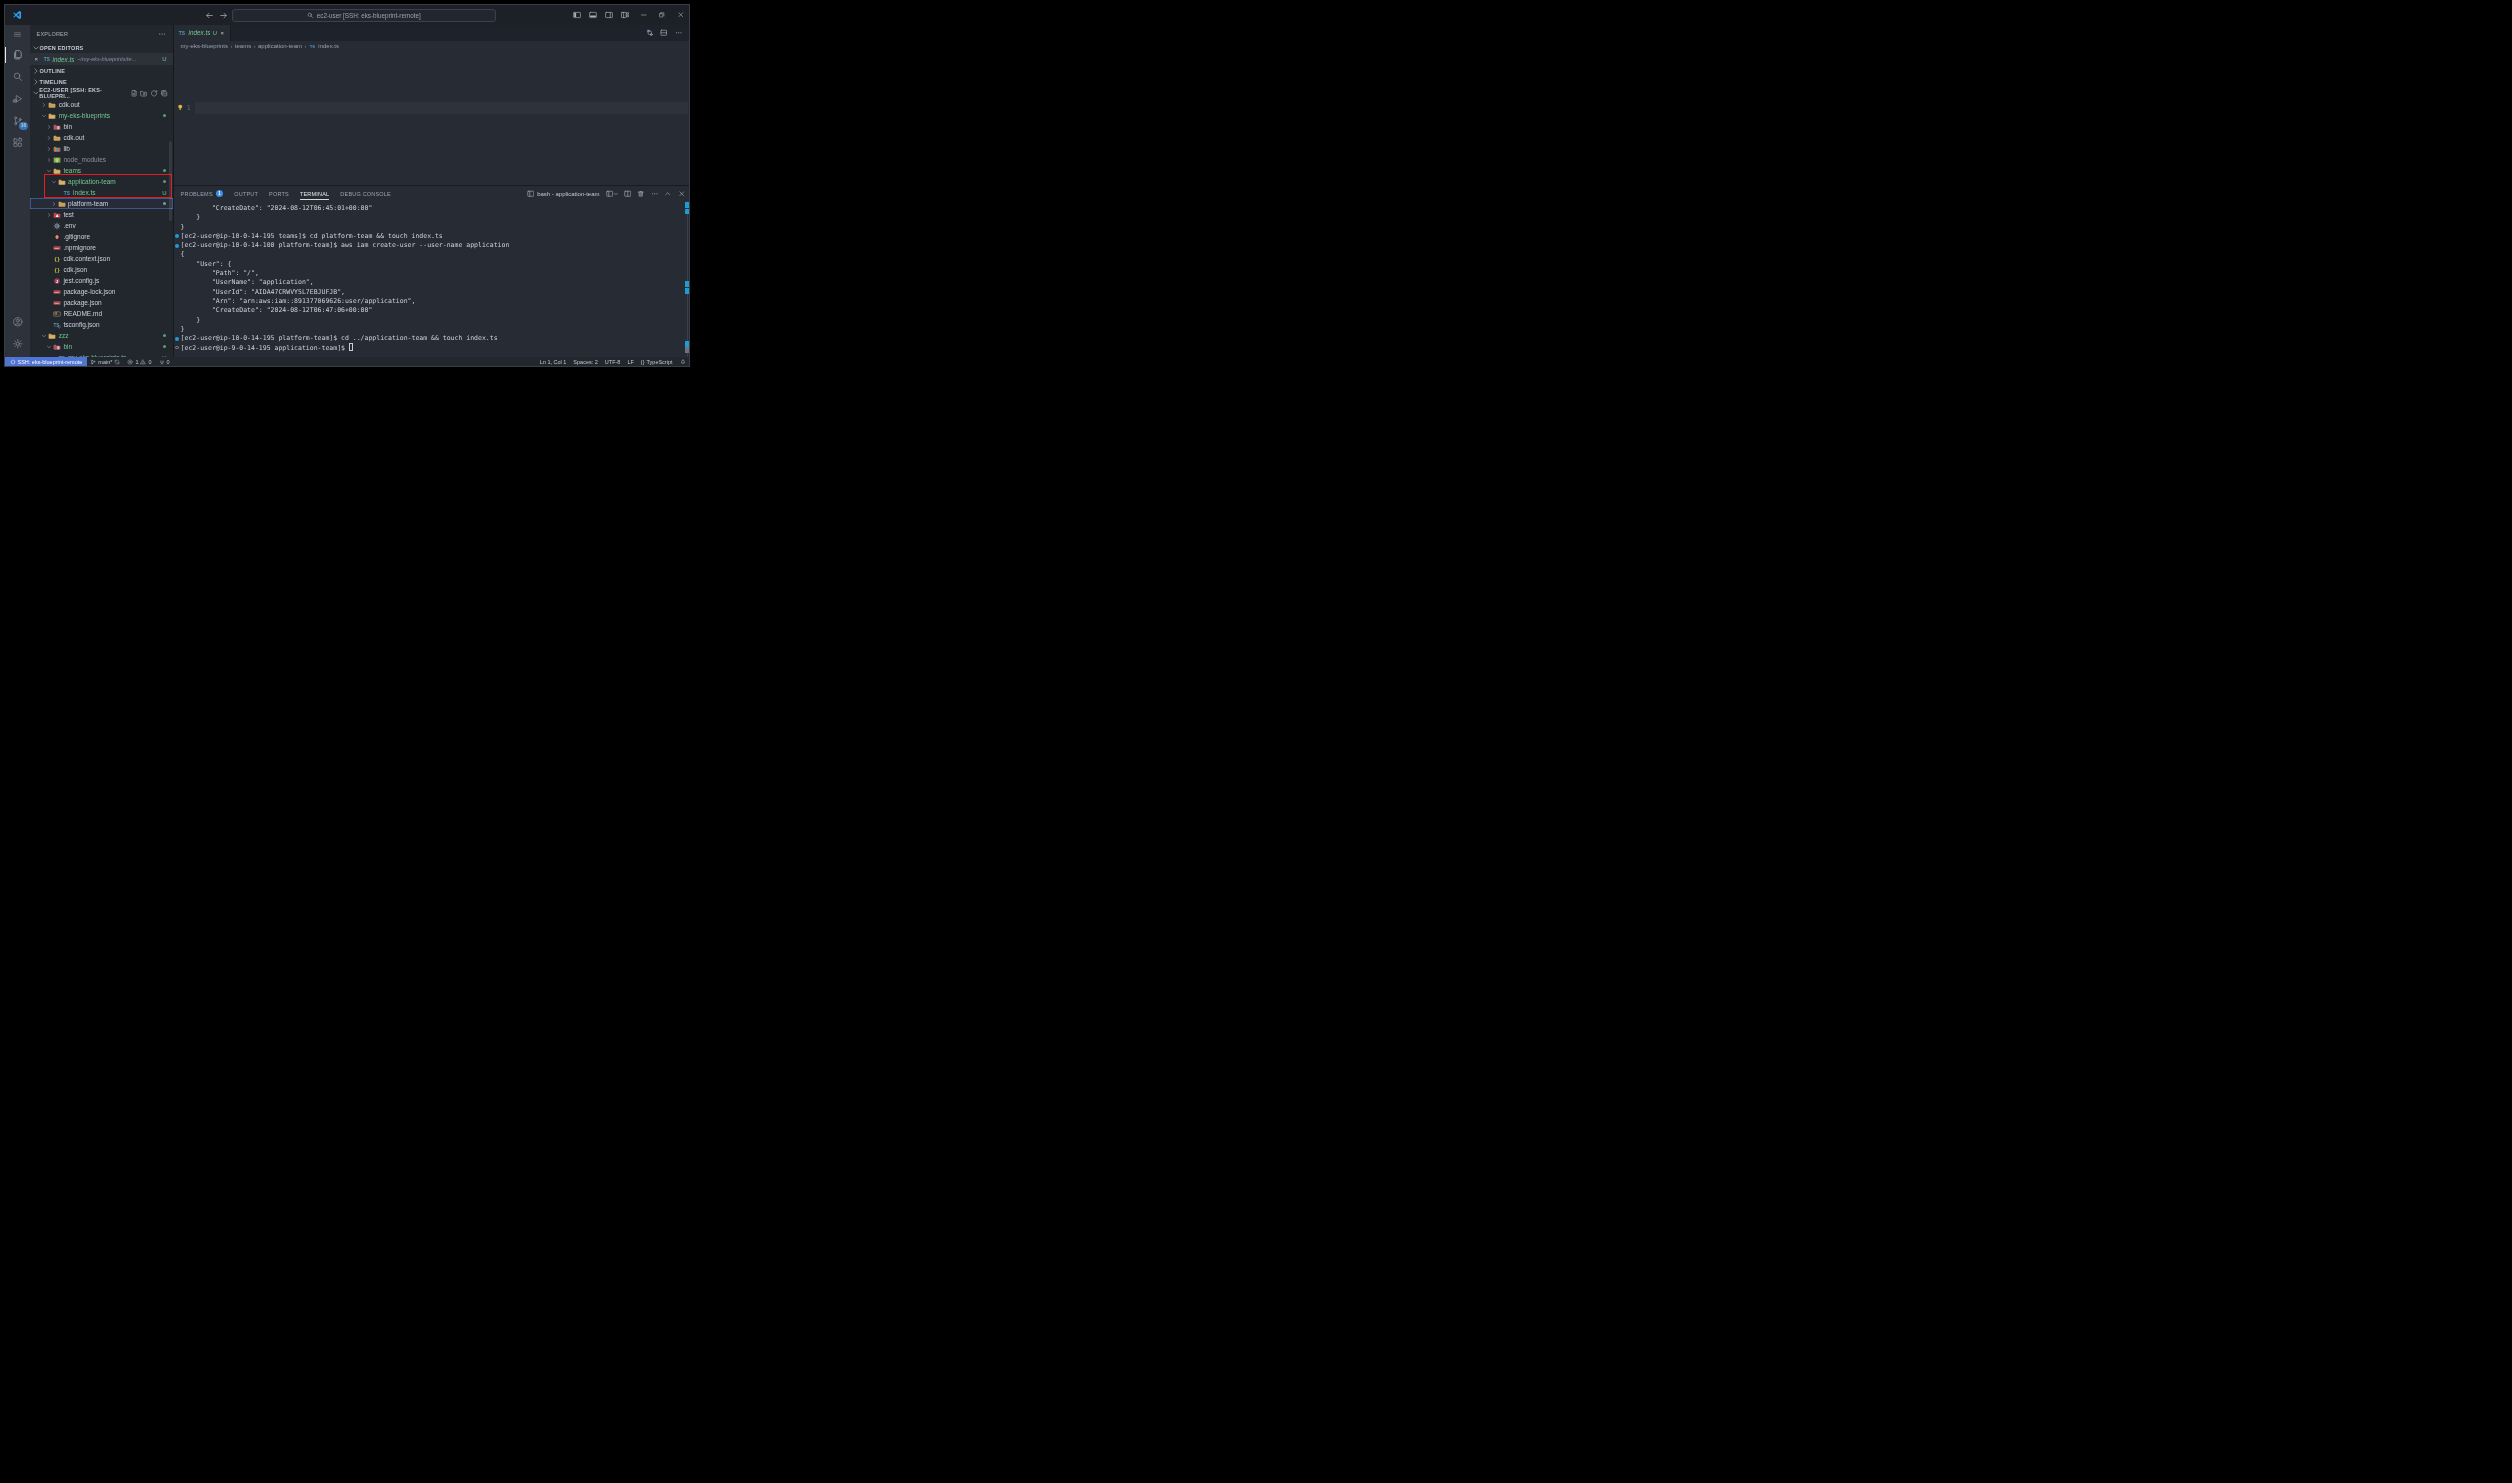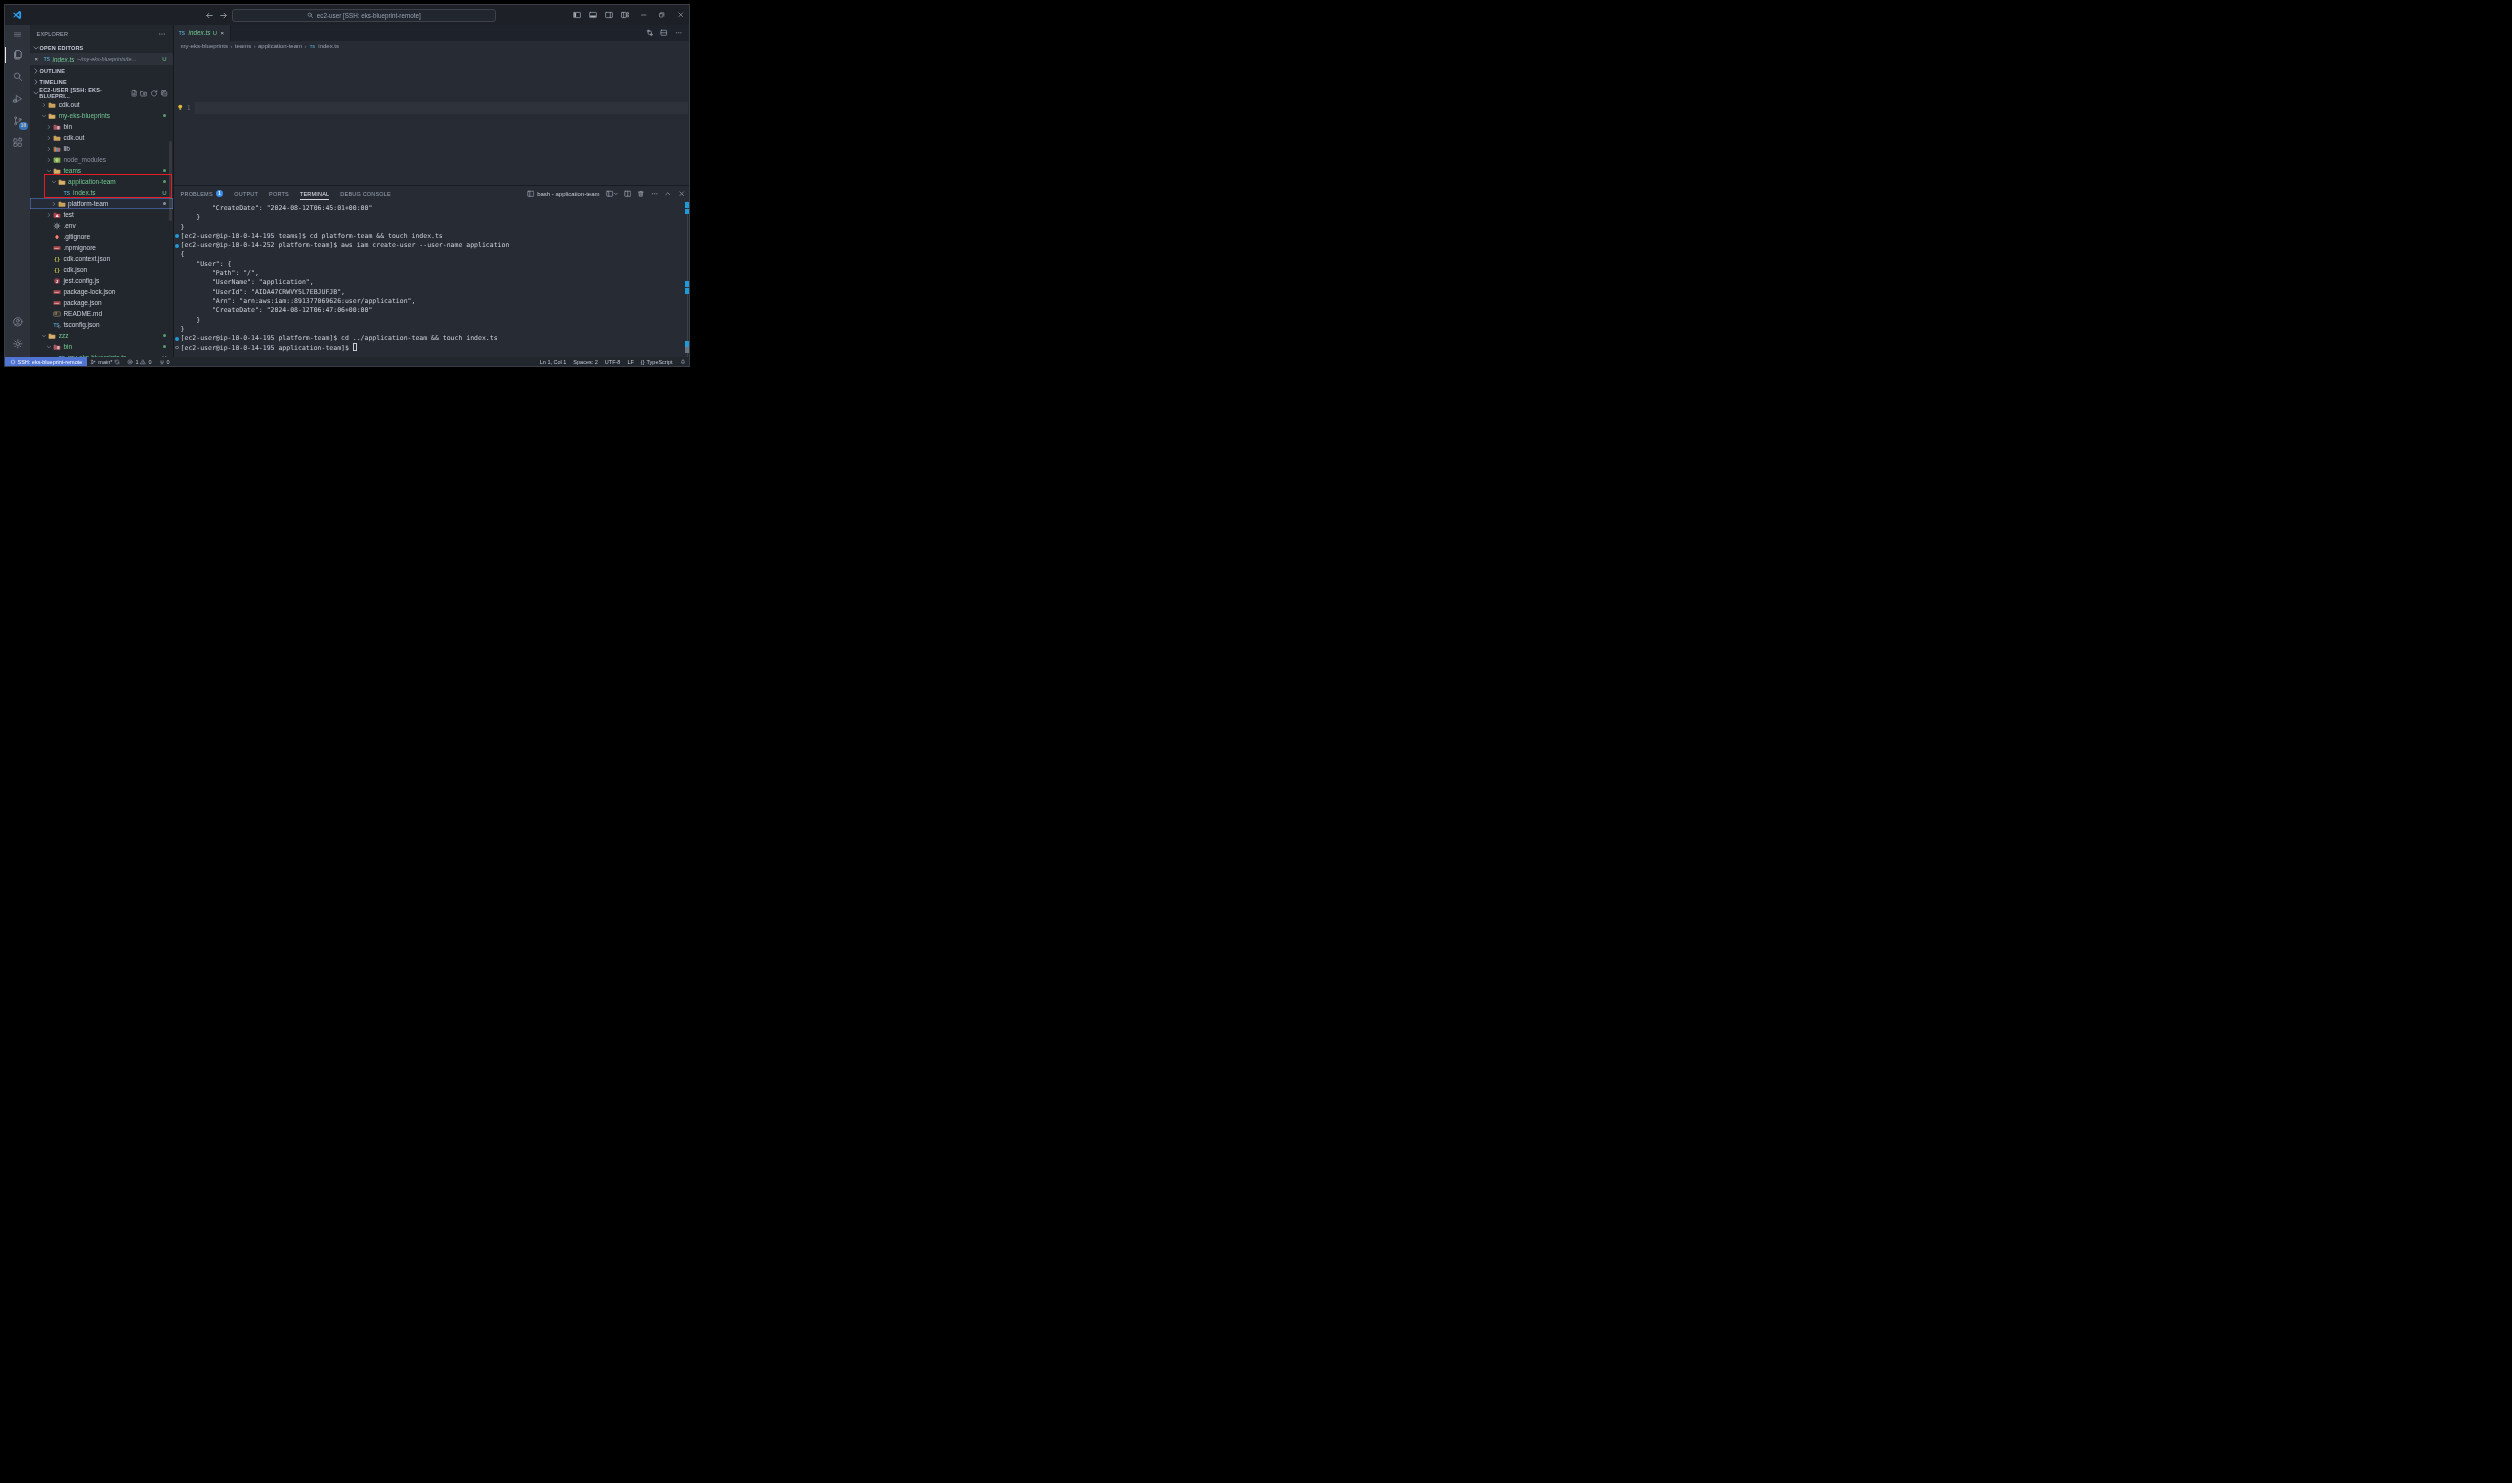--- a/index.html
+++ b/index.html
@@ -825,32 +825,32 @@
                   <path d="M4 4l8 8M12 4l-8 8" stroke="#aab2c0" fill="none" stroke-width="1.3" stroke-linecap="round" stroke-linejoin="round"></path>
                 </svg>
               </span>
           </div>
         </div>
         <div class="term">
             <div class="tline"><span>        "CreateDate": "2024-08-12T06:45:01+00:00"</span></div>
             <div class="tline"><span>    }</span></div>
             <div class="tline"><span>}</span></div>
             <div class="tline"><span class="deco"></span><span>[ec2-user@ip-10-0-14-195 teams]$ cd platform-team &amp;&amp; touch index.ts</span></div>
-            <div class="tline"><span class="deco"></span><span>[ec2-user@ip-10-0-14-252 platform-team]$ aws iam create-user --user-name application</span></div>
+            <div class="tline"><span class="deco"></span><span>[ec2-user@ip-10-0-14-100 platform-team]$ aws iam create-user --user-name application</span></div>
             <div class="tline"><span>{</span></div>
             <div class="tline"><span>    "User": {</span></div>
             <div class="tline"><span>        "Path": "/",</span></div>
             <div class="tline"><span>        "UserName": "application",</span></div>
             <div class="tline"><span>        "UserId": "AIDA47CRWVY5L7EBJUFJB",</span></div>
             <div class="tline"><span>        "Arn": "arn:aws:iam::891377069626:user/application",</span></div>
             <div class="tline"><span>        "CreateDate": "2024-08-12T06:47:06+00:00"</span></div>
             <div class="tline"><span>    }</span></div>
             <div class="tline"><span>}</span></div>
             <div class="tline"><span class="deco"></span><span>[ec2-user@ip-10-0-14-195 platform-team]$ cd ../application-team &amp;&amp; touch index.ts</span></div>
-            <div class="tline"><span class="deco open"></span><span>[ec2-user@ip-10-0-14-195 application-team]$ </span><span class="cursor"></span></div>
+            <div class="tline"><span class="deco open"></span><span>[ec2-user@ip-9-0-14-195 application-team]$ </span><span class="cursor"></span></div>
           </div>
         <div class="term-ruler">
           <span class="mark" style="top:1px"></span>
           <span class="mark" style="top:7.5px"></span>
           <span class="mark" style="top:80px"></span>
           <span class="mark" style="top:87px"></span>
           <span class="mark" style="top:140px"></span>
           <span class="mark gray" style="top:146px"></span>
         </div>
       </div>

